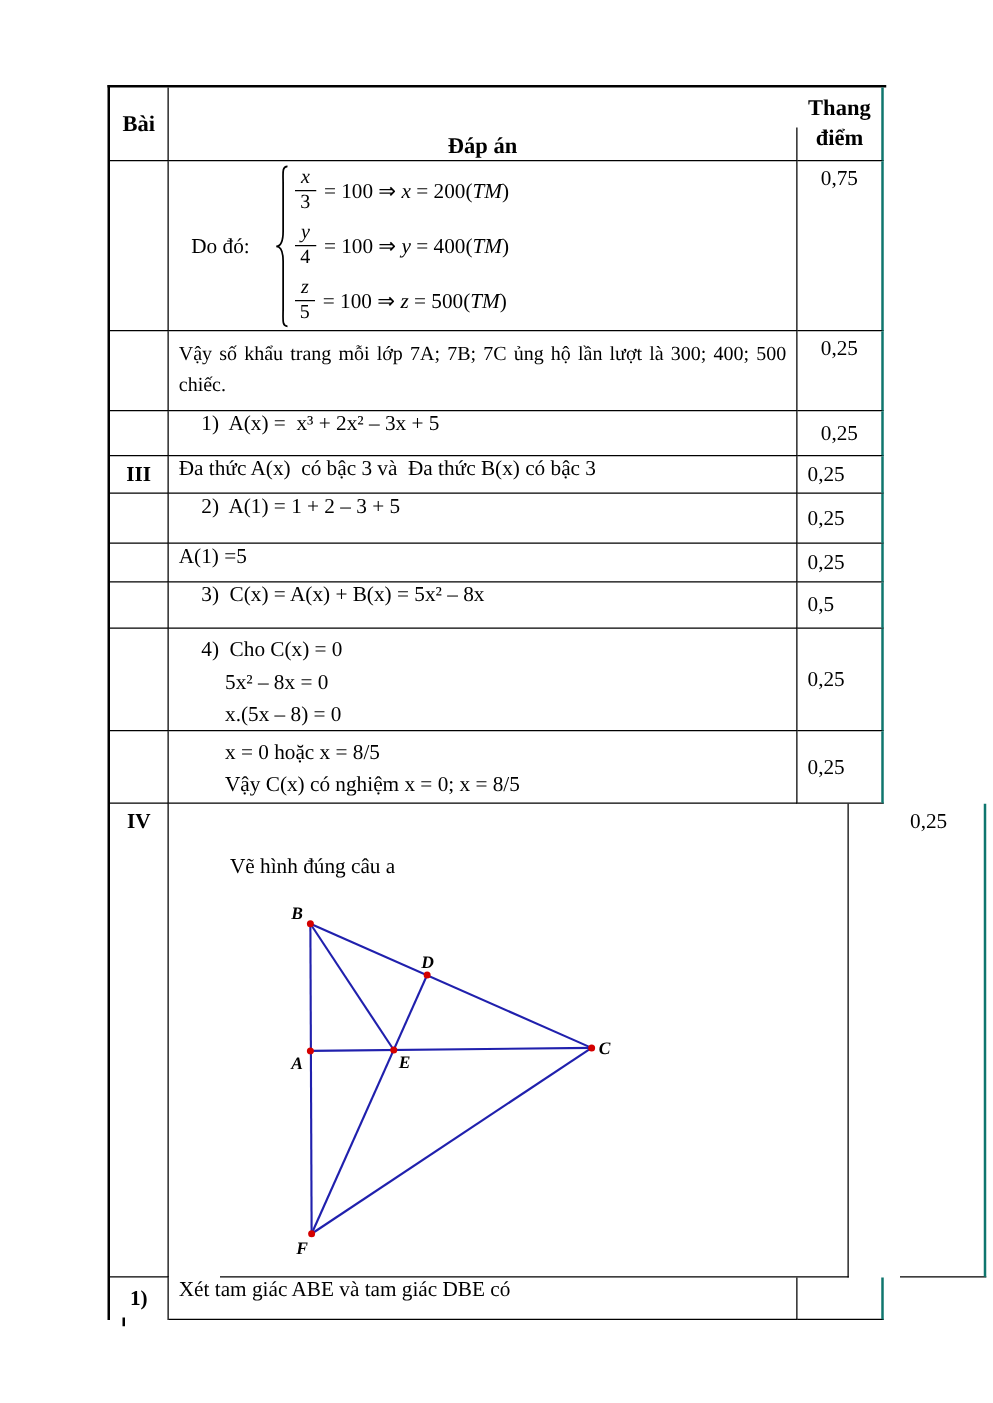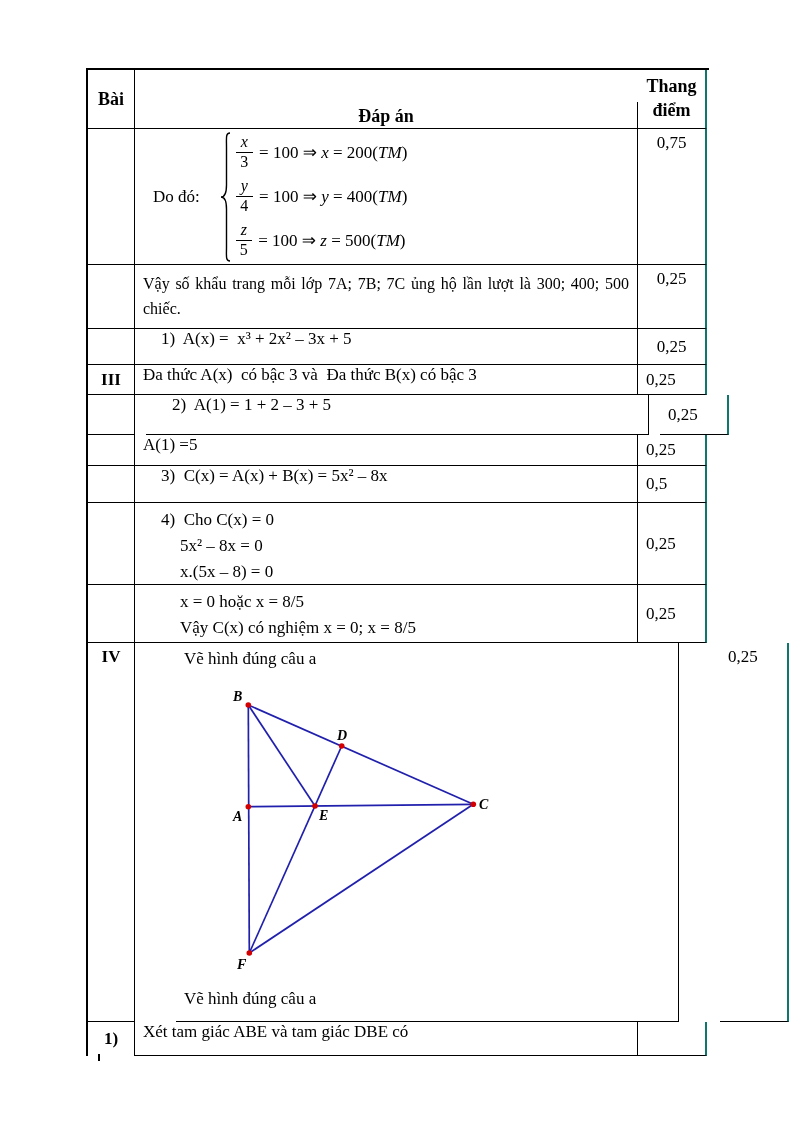--- a/index.html
+++ b/index.html
@@ -23,21 +23,21 @@
   .txt-cell{display:flex;align-items:flex-start;padding-left:8px;}
   .txt-cell.ind{padding-left:26px;}
   
   .score{display:flex;}
   .s-top{align-items:flex-start;padding-top:4px;}
   .s-center{align-items:center;}
   .s-mid{justify-content:center;}
   .s-left{justify-content:flex-start;padding-left:8px;}
   
   .r-eq{height:136px;}  .r-conc{height:64px;} .r-a1{height:36px;}
-  .r-iii{height:30px;}  .r-a2{height:40px;gap:11px;}   .r-a5{height:31px;}
+  .r-iii{height:30px;}  .r-a2{height:40px;}   .r-a5{height:31px;}
   .r-a3{height:37px;}   .r-a4{height:82px;}   .r-roots{height:58px;}
   .r-iv{height:379px;gap:41px;}  .r-abe{height:34px;}
   
   .eq-cell{display:flex;align-items:center;padding-left:18px;}
   .eq-lead{margin-right:18px;font-size:17px;}
   .brace{display:flex;align-items:center;margin-right:4px;}
   .eq-stack{display:flex;flex-direction:column;}
   .eq-row{display:flex;align-items:center;height:44px;white-space:pre;
           font-size:17px;}
   .it{font-style:italic;}
@@ -49,21 +49,21 @@
   .just{text-align:justify;text-align-last:justify;font-size:16px;}
   .line2{font-size:16px;}
   
   .ml-cell{padding-top:4px;line-height:26px;}
   .ml-cell .l-num{padding-left:26px;}
   .ml-cell .l-sub{padding-left:45px;}
   .roots-cell{padding-top:4px;line-height:26px;}
   .roots-cell .l-sub{padding-left:45px;}
   
   .iv-cell{display:block;}
-  .fig-caption{display:block;padding:5px 0 0 8px;line-height:22px;}
+  .fig-caption{display:block;padding:5px 0 0 8px;line-height:22px;margin-top:34px;}
   .fig-caption.bottom{padding-top:8px;}
   .fig-wrap{margin:12px 0 0 14px;line-height:0;}
   .fig text{font-family:"Liberation Serif",serif;font-weight:bold;font-style:italic;font-size:14px;}
   .stub{position:absolute;left:98px;top:1054px;width:2px;height:7px;background:#000;}
 </style>
 </head>
 <body>
 
 <div class="page">
   <div class="tbl">

